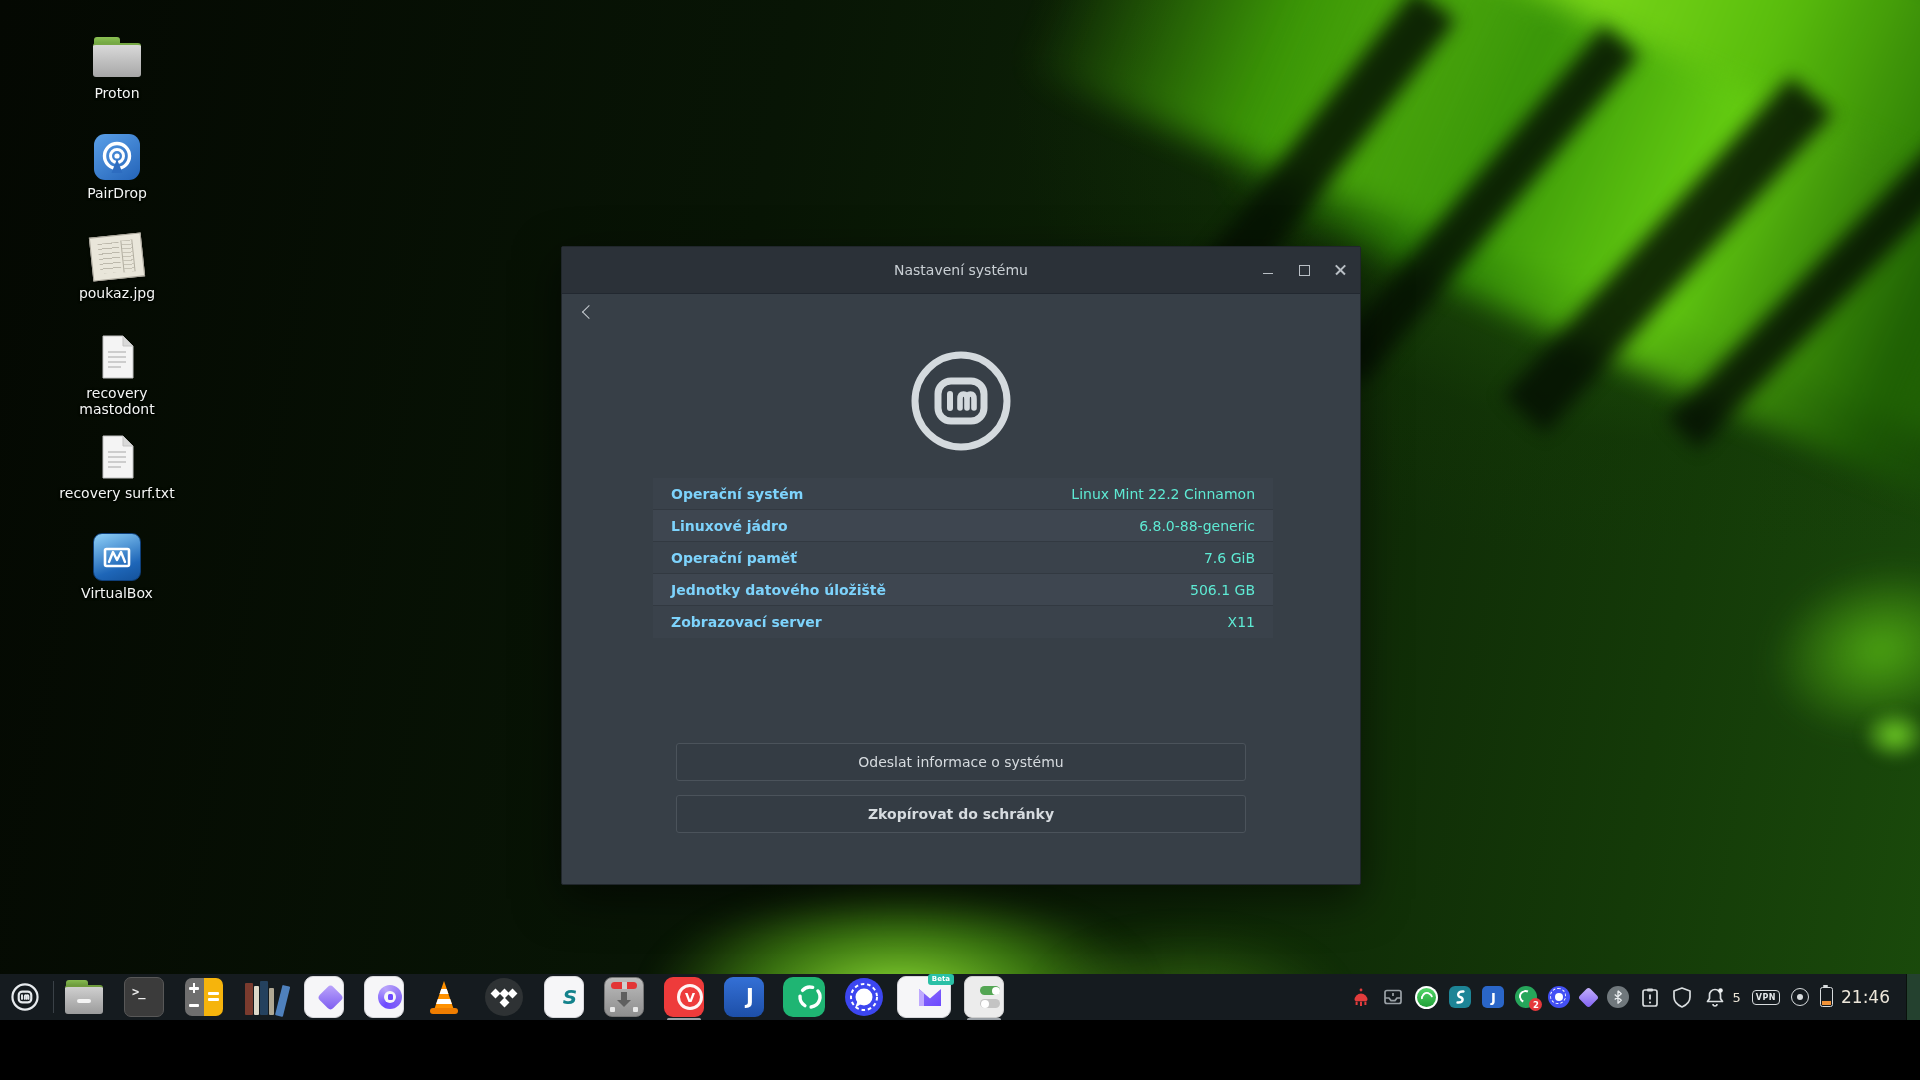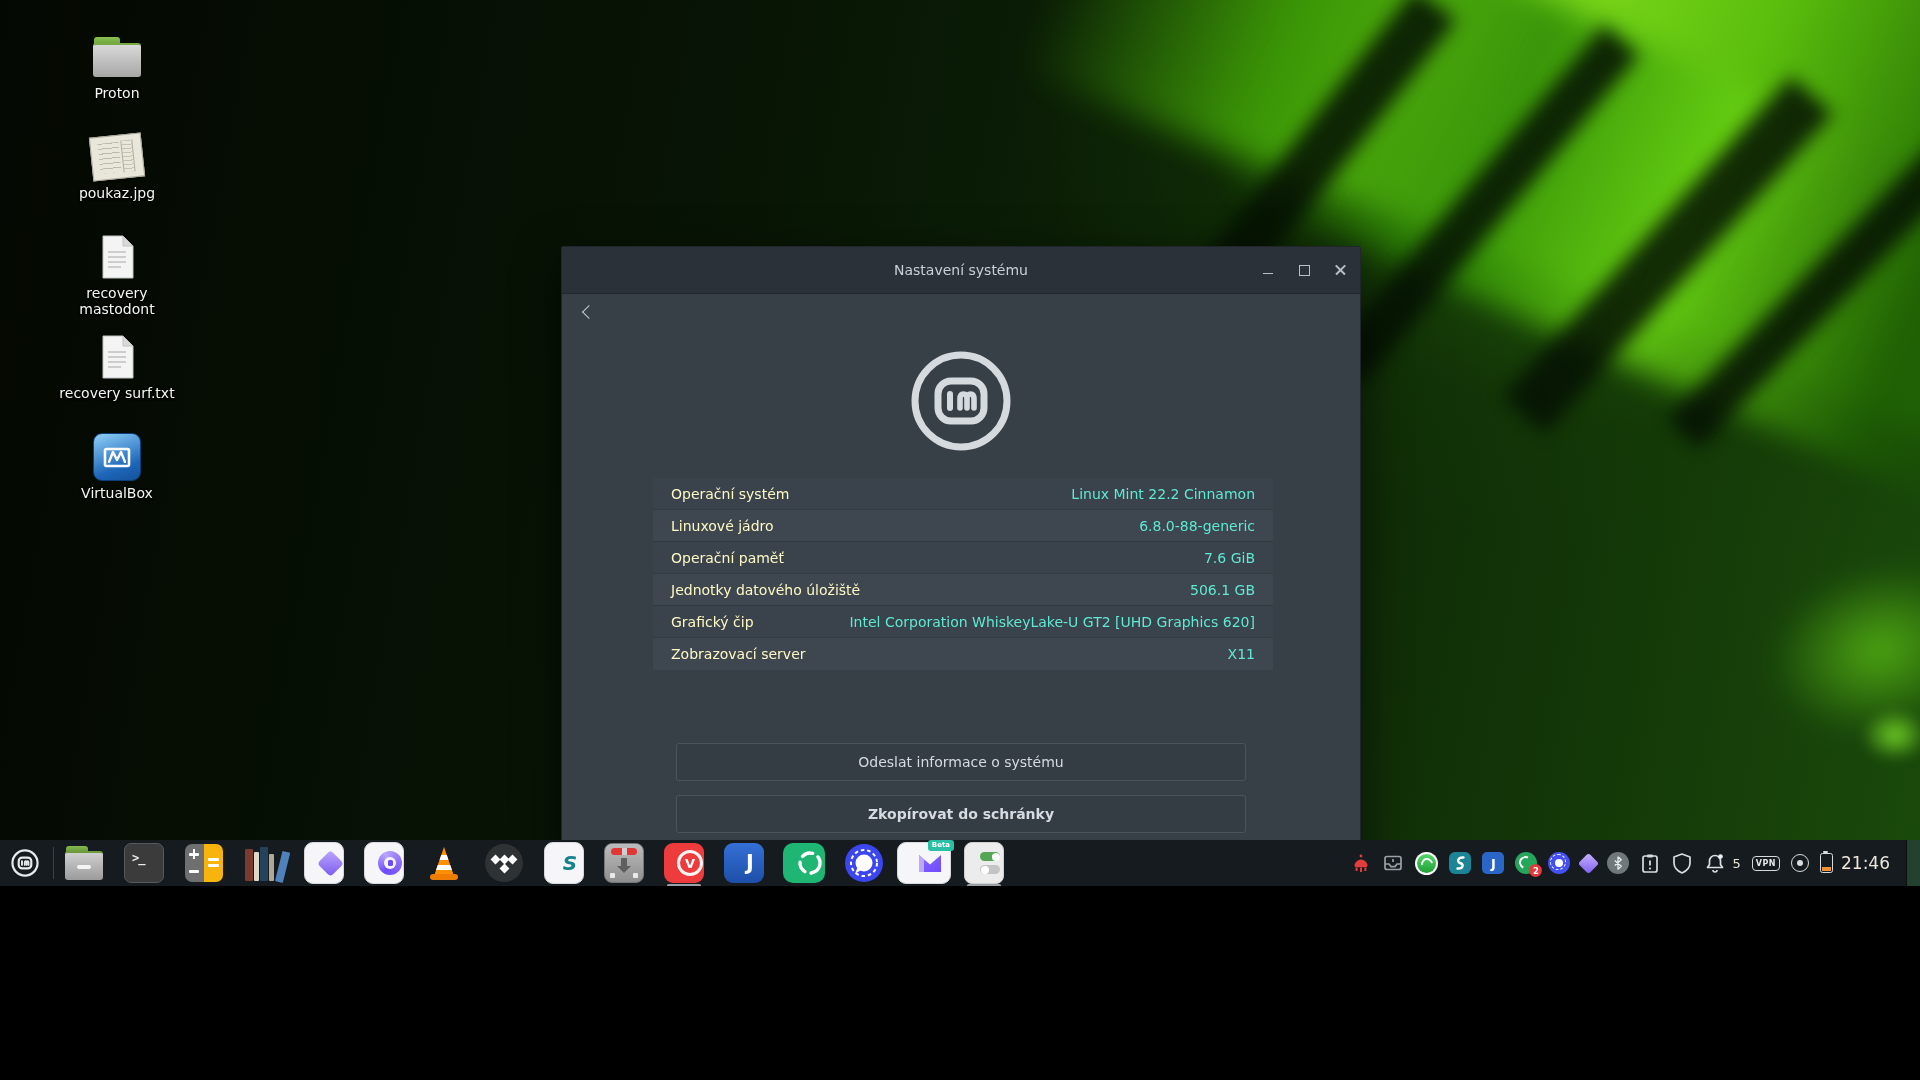--- a/index.html
+++ b/index.html
@@ -1,16 +1,16 @@
 <!DOCTYPE html>
 <html><head>
 <meta charset="utf-8">
 <style>
   html,body{margin:0;padding:0;background:#000;}
-  #screen{position:relative;width:1920px;height:886px;overflow:hidden;
+  #screen{position:relative;width:1920px;height:1020px;overflow:hidden;
     font-family:"DejaVu Sans",sans-serif;
     background:
       radial-gradient(900px 620px at 88% 10%, rgba(60,150,10,.55), rgba(20,60,5,.25) 55%, transparent 75%),
       linear-gradient(100deg,#040802 0%,#081505 38%,#0d2406 62%,#143a08 85%,#1a4a0b 100%);}
   
   .wp{position:absolute;pointer-events:none;}
   .fern-a{left:1060px;top:-140px;width:1100px;height:430px;transform:rotate(22deg);
     background:linear-gradient(90deg,transparent 0%,#3f9e07 22%,#7fdd1a 45%,#5ec40e 62%,#2c7a05 82%,transparent 100%);
     filter:blur(16px);opacity:.95;}
   .fern-b{left:1240px;top:60px;width:820px;height:300px;transform:rotate(24deg);
@@ -72,21 +72,21 @@
   .glyph-x1{transform:rotate(45deg);} .glyph-x2{transform:rotate(-45deg);}
   .back{position:absolute;left:14px;top:52px;width:26px;height:26px;display:flex;align-items:center;justify-content:center;cursor:pointer;}
   .chev{width:9px;height:9px;border-left:1.6px solid #c6ccd1;border-bottom:1.6px solid #c6ccd1;transform:rotate(45deg);}
   .mint-logo{position:absolute;left:344px;top:99px;width:110px;height:110px;}
   .info-table{position:absolute;left:91px;top:231px;width:620px;}
   .irow{height:32px;display:flex;align-items:center;padding:0 18px;box-sizing:border-box;
     border-bottom:1px solid #323941;font-size:14px;}
   .irow:nth-child(odd){background:#3a424b;}
   .irow:nth-child(even){background:#3e4650;}
   .irow:last-child{border-bottom:none;}
-  .rl{color:#fef9c3;flex:0 0 auto;}
+  .rl{color:#7dd3fc;flex:0 0 auto;font-weight:bold;}
   .rv{margin-left:auto;color:#5eead4;text-align:right;}
   .wbtn{position:absolute;left:114px;width:570px;height:38px;background:#343c44;border:1px solid #4b535b;
     border-radius:3px;color:#d6dbdf;font-size:14px;font-family:"DejaVu Sans",sans-serif;cursor:pointer;}
   .b1{top:496px;} .b2{top:548px;font-weight:bold;}
 
   
   .panel{position:absolute;left:0;bottom:0;width:1920px;height:46px;background:#151b1f;
     display:flex;align-items:center;box-sizing:border-box;padding-left:8px;z-index:5;}
   .menu-btn{width:34px;height:34px;flex:0 0 auto;display:flex;align-items:center;justify-content:center;cursor:pointer;}
   .psep{width:1px;height:32px;background:#3a4147;margin:0 10px 0 11px;flex:0 0 auto;}
@@ -197,20 +197,33 @@
       <div class="dic">
           <div class="folder">
             <div class="flap"></div>
             <div class="fbody"></div>
           </div>
         </div>
       <div class="dlabel">Proton</div>
     </div>
     <div class="ditem">
       <div class="dic">
+        <div class="pd">
+            <svg width="40" height="40" viewBox="0 0 40 40">
+          <circle cx="20" cy="19" r="12.5" fill="none" stroke="#fff" stroke-width="3.4"></circle>
+          <circle cx="20" cy="19" r="6.5" fill="none" stroke="#fff" stroke-width="3"></circle>
+          <circle cx="20" cy="19" r="2.6" fill="#fff"></circle>
+          <polygon points="20,22 14.5,36 25.5,36" fill="#2d6cc0"></polygon>
+        </svg>
+          </div>
+      </div>
+      <div class="dlabel">PairDrop</div>
+    </div>
+    <div class="ditem">
+      <div class="dic">
           <div class="photo"></div>
         </div>
       <div class="dlabel">poukaz.jpg</div>
     </div>
     <div class="ditem">
       <div class="dic">
         <svg width="40" height="46" viewBox="0 0 40 46">
           <path d="M6 2 H26 L36 12 V44 H6 Z" fill="#f4f4f4" stroke="#c3c3c3"></path>
           <path d="M26 2 L26 12 H36 Z" fill="#d9d9d9" stroke="#c3c3c3"></path>
           <rect x="11" y="17" width="18" height="2" fill="#cdcdcd"></rect>
@@ -283,24 +296,20 @@
           <div class="rl">Linuxové jádro</div>
           <div class="rv">6.8.0-88-generic</div>
         </div>
       <div class="irow">
           <div class="rl">Operační paměť</div>
           <div class="rv">7.6 GiB</div>
         </div>
       <div class="irow">
           <div class="rl">Jednotky datového úložiště</div>
           <div class="rv">506.1 GB</div>
-        </div>
-      <div class="irow">
-          <div class="rl">Grafický čip</div>
-          <div class="rv">Intel Corporation WhiskeyLake-U GT2 [UHD Graphics 620]</div>
         </div>
       <div class="irow">
           <div class="rl">Zobrazovací server</div>
           <div class="rv">X11</div>
         </div>
     </div>
     <button class="wbtn b1">Odeslat informace o systému</button>
     <button class="wbtn b2">Zkopírovat do schránky</button>
   </div>
 

